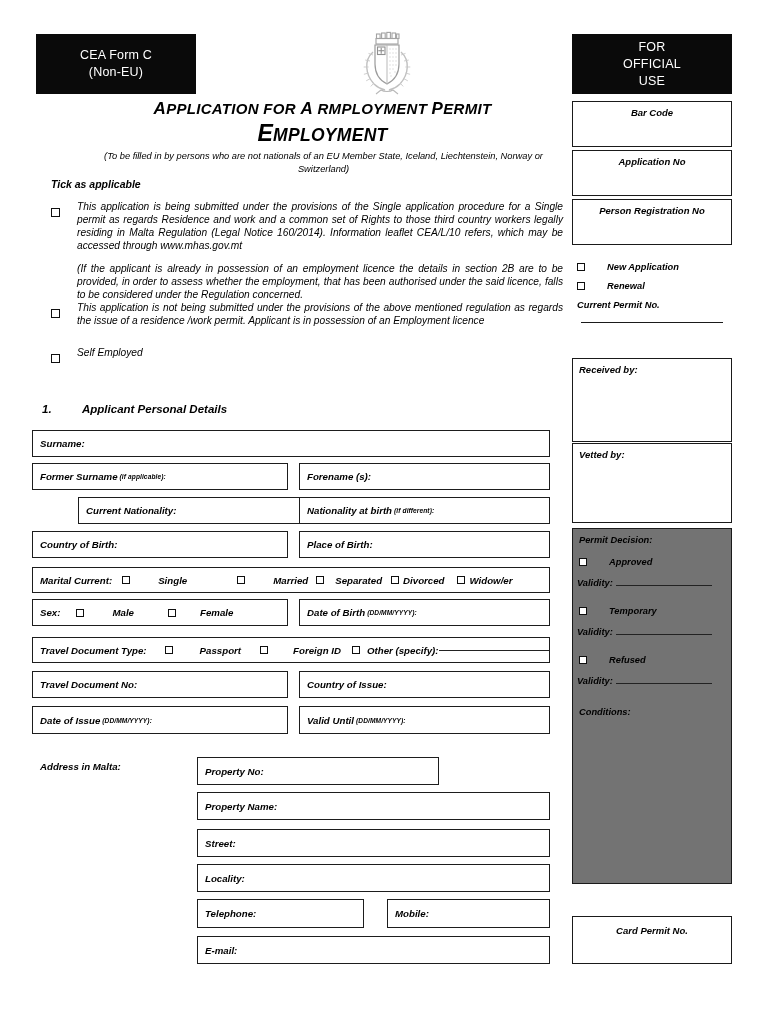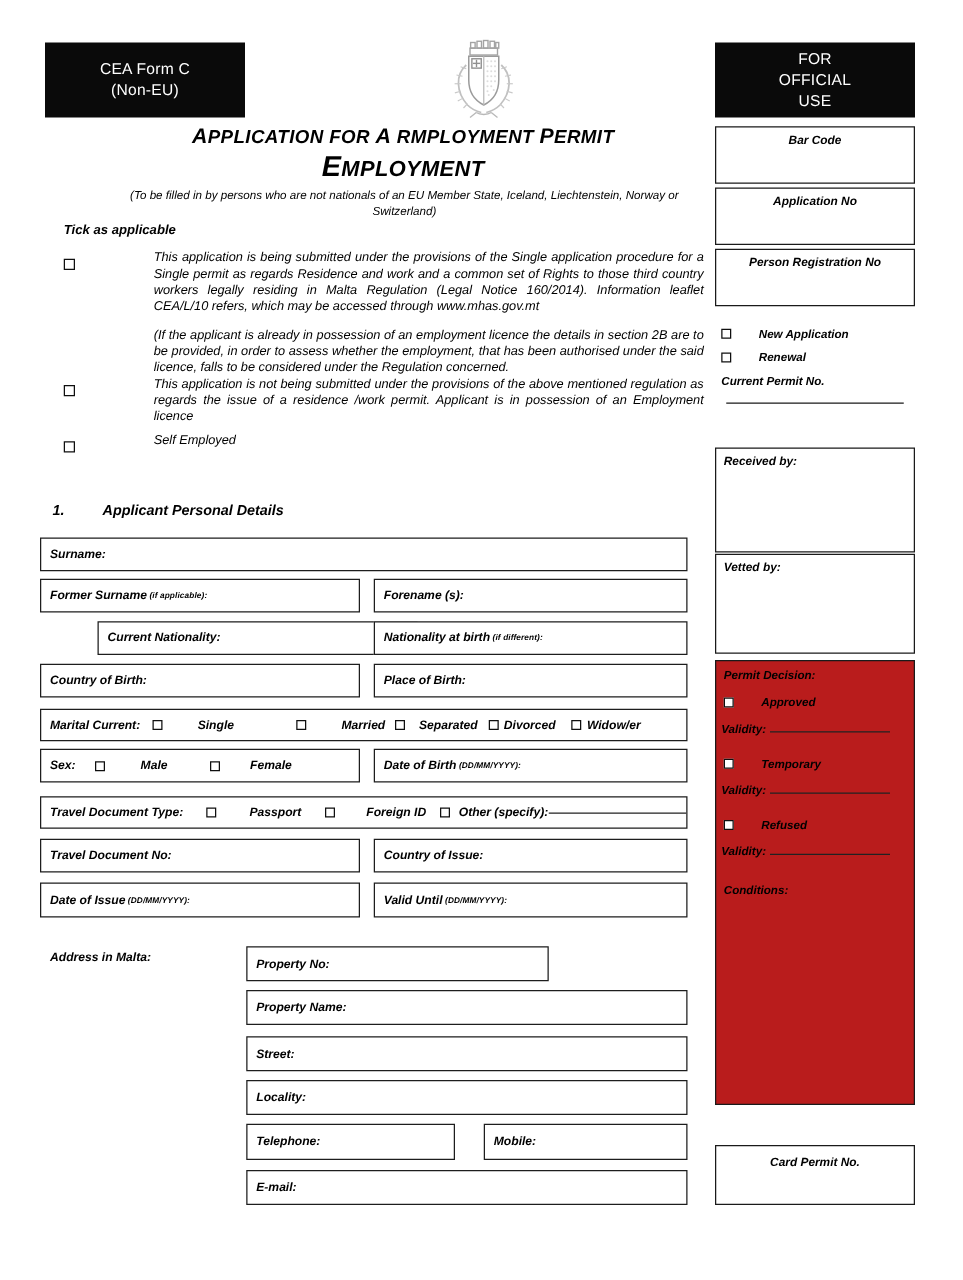--- a/index.html
+++ b/index.html
@@ -115,21 +115,20 @@
   .tick-head {
     font-size: 10.5px;
     font-weight: bold;
     font-style: italic;
   }
   .para {
     font-size: 10.2px;
     font-style: italic;
     line-height: 13.1px;
     text-align: justify;
-    margin-left: 46px;
   }
   .para-row {
     display: flex;
     align-items: flex-start;
   }
   .para-row .cbcell {
     width: 26px;
     flex: 0 0 26px;
     padding-top: 3px;
   }
@@ -322,21 +321,21 @@
   <div class="abs rule" style="left:581px; top:322px; width:142px;"></div>
 
   <div class="abs ou-box left-label" style="left:572px; top:358px; width:160px; height:84px;">
     <span>Received by:</span>
   </div>
 
   <div class="abs ou-box left-label" style="left:572px; top:443px; width:160px; height:80px;">
     <span>Vetted by:</span>
   </div>
 
-  <div class="abs" style="left:572px; top:528px; width:160px; height:356px; border:1.6px solid #1a1a1a; box-sizing:border-box; background:#b91c1c;">
+  <div class="abs" style="left:572px; top:528px; width:160px; height:356px; border:1.6px solid #1a1a1a; box-sizing:border-box; background:#737373;">
     <div class="ou-text" style="position:absolute; left:6px; top:6px;">Permit Decision:</div>
 
     <div class="ou-check" style="position:absolute; left:6px; top:28px;">
       <span class="cb"></span>
       <span>Approved</span>
     </div>
     <div class="ou-val" style="position:absolute; left:4px; top:49px;">
       <span>Validity:</span>
       <span class="dotline" style="width:96px; margin-left:3px;"></span>
     </div>

